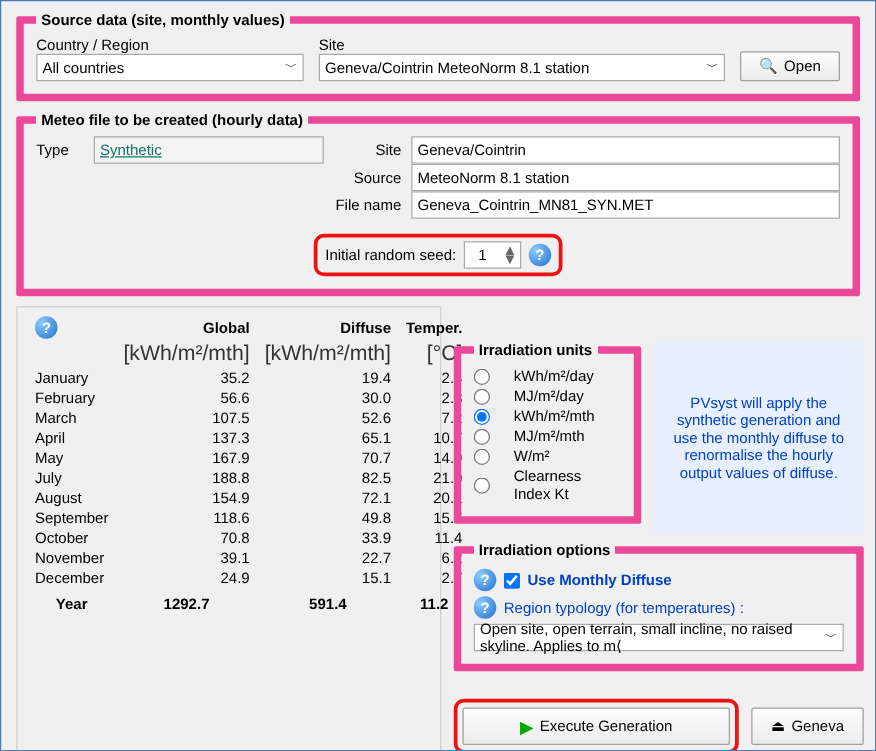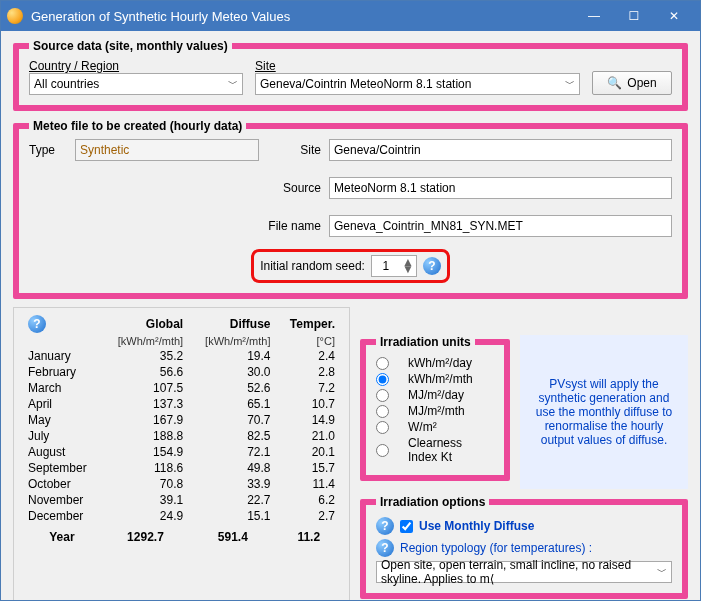--- a/index.html
+++ b/index.html
@@ -6,69 +6,62 @@
   body { margin: 0; background: #fff; }
   .window { width: 701px; height: 601px; border: 1px solid #4a7bb5; background: #f0f0f0; display: flex; flex-direction: column; }
   .titlebar { background: #4178be; color: #fff; height: 30px; display: flex; align-items: center; padding: 0 6px; }
   .titlebar .icon { width: 16px; height: 16px; border-radius: 50%; background: radial-gradient(circle at 30% 30%, #ffe082, #f9a825 60%, #bf7f00); margin-right: 8px; }
   .titlebar .title { flex: 1; font-size: 13px; }
   .titlebar .winbtn { width: 40px; height: 30px; display: flex; align-items: center; justify-content: center; color: #fff; }
   .content { flex: 1; padding: 8px 12px 10px 12px; overflow: hidden; }
   fieldset { border: 6px solid #ec4899; border-radius: 2px; padding: 6px 10px 10px 10px; margin: 0 0 8px 0; }
   legend { font-weight: bold; color: #000; padding: 0 4px; }
   .row { display: flex; align-items: center; gap: 8px; }
-  label.fld { color: #000; text-decoration: underline; }
+  label.fld { color: #000; }
   .combo, .textinput { height: 22px; border: 1px solid #a9a9a9; background: #fff; padding: 0 4px; display: flex; align-items: center; }
   .combo { justify-content: space-between; }
   .caret { font-size: 10px; color: #333; }
   .btn { height: 24px; border: 1px solid #a0a0a0; background: linear-gradient(#fdfdfd,#ececec); border-radius: 2px; display: flex; align-items: center; justify-content: center; gap: 5px; padding: 0 10px; }
   .section1-cols { display: flex; gap: 12px; align-items: flex-end; }
   .section1-cols .col1 { width: 214px; }
   .section1-cols .col2 { flex: 1; }
   .section1-cols .col3 { width: 80px; }
-  .row2wrap { display: grid; grid-template-columns: 230px 70px 1fr; row-gap: 16px; align-items: center; }
+  .row2wrap { display: grid; grid-template-columns: 230px 70px 1fr; row-gap: 0; align-items: center; }
   .seedrow { display:flex; align-items:center; justify-content:center; gap:8px; margin-top:12px;}
   .highlight { border: 3px solid #e11; border-radius: 8px; padding: 3px 6px; display:flex; align-items:center; gap:6px;}
   .spinbox { display:flex; align-items:center; border:1px solid #a9a9a9; background:#fff; height:22px; }
   .spinbox .num { width:28px; text-align:center; }
   .spinbox .arrows { display:flex; flex-direction:column; font-size:7px; color:#666; line-height:7px; padding:0 2px;}
   .helpcirc { width:18px; height:18px; border-radius:50%; background:radial-gradient(circle at 30% 30%,#8ecbff,#1e6fcf); color:#fff; font-weight:bold; display:flex; align-items:center; justify-content:center; font-size:12px;}
   .bottom { display:flex; gap:10px; }
   .tablebox { border:1px solid #cfcfcf; width: 340px; padding:6px 8px; background:#f0f0f0; }
   table { border-collapse: collapse; width:100%; }
   th, td { text-align: right; padding: 1px 6px; font-size:12px; }
   th:first-child, td:first-child { text-align:left; }
   th { font-weight:bold;text-align:right; }
-  .subhead td { font-size:11px; color:#333; }
+  .subhead td { font-size:17px; color:#333; }
   tr.total td { font-weight:bold; padding-top:6px;text-align:center;}
   .rightcol { flex:1; display:flex; flex-direction:column; gap:6px;margin-top:28px; }
   .rrow { display:flex; gap:10px; }
   .radiogrp { }
   .radiogrp .opt { display:flex; align-items:center; gap:19px; padding:1px 0;}
   .hintbox { flex:1; background:#e8efff; border:0; padding:10px; color:#0041c4; text-align:center; font-size:12px; display:flex; align-items:center;}
   .genopts .optrow { display:flex; align-items:center; gap:6px; padding:2px 0;}
   .linklike { color:#0041c4; }
   .footerbtns { display:flex; gap:10px; margin-top:8px; align-items:center;}
   .execwrap { border:3px solid #e11; border-radius:8px; padding:4px; }
   .exec { width:214px; height:30px; font-size:13px; }
   .closebtn { width:90px; height:30px; }
   input[type=radio], input[type=checkbox] { margin:0; }
-  .disabled { background:#f4f4f4; color:#a16207; }
+  .disabled { background:#f4f4f4; color:#0f766e;text-decoration:underline; }
 </style>
 </head>
 <body>
 
 <div class="window">
-  <div class="titlebar">
-    <div class="icon"></div>
-    <div class="title">Generation of Synthetic Hourly Meteo Values</div>
-    <div class="winbtn">—</div>
-    <div class="winbtn">☐</div>
-    <div class="winbtn">✕</div>
-  </div>
 
   <div class="content">
 
     <fieldset>
       <legend>Source data (site, monthly values)</legend>
       <div class="section1-cols">
         <div class="col1">
           <label class="fld">Country / Region</label>
           <div class="combo">
             <span>All countries</span>
@@ -232,26 +225,26 @@
       <div class="rightcol">
         <div class="rrow">
           <fieldset class="radiogrp" style="flex:0 0 150px">
             <legend>Irradiation units</legend>
             <div id="irrad-opts">
                 <div class="opt">
                   <input type="radio" name="ir" style="">
                   <span>kWh/m²/day</span>
                 </div>
                 <div class="opt">
+                  <input type="radio" name="ir" style="">
+                  <span>MJ/m²/day</span>
+                </div>
+                <div class="opt">
                   <input type="radio" name="ir" checked="" style="">
                   <span>kWh/m²/mth</span>
-                </div>
-                <div class="opt">
-                  <input type="radio" name="ir" style="">
-                  <span>MJ/m²/day</span>
                 </div>
                 <div class="opt">
                   <input type="radio" name="ir" style="">
                   <span>MJ/m²/mth</span>
                 </div>
                 <div class="opt">
                   <input type="radio" name="ir" style="">
                   <span>W/m²</span>
                 </div>
                 <div class="opt">

